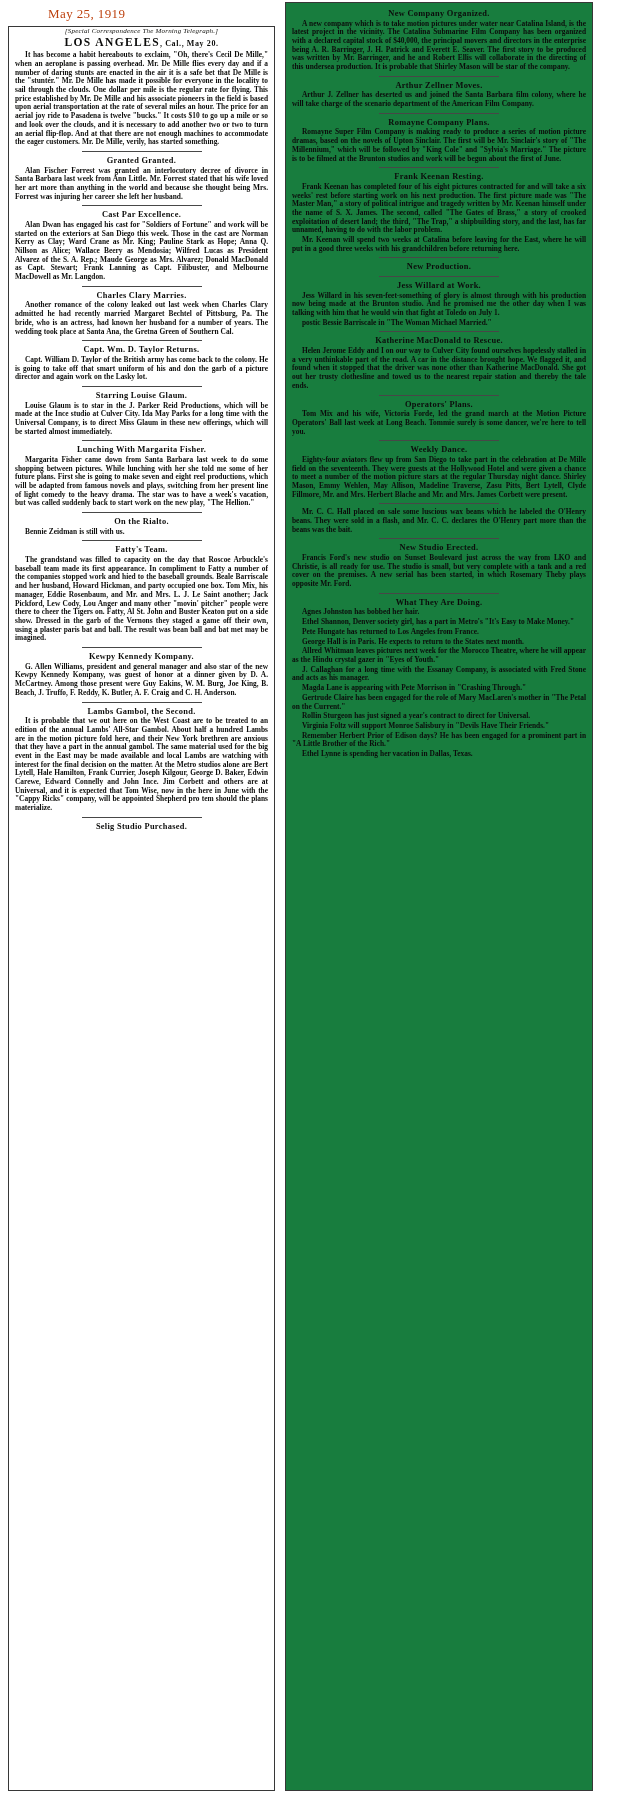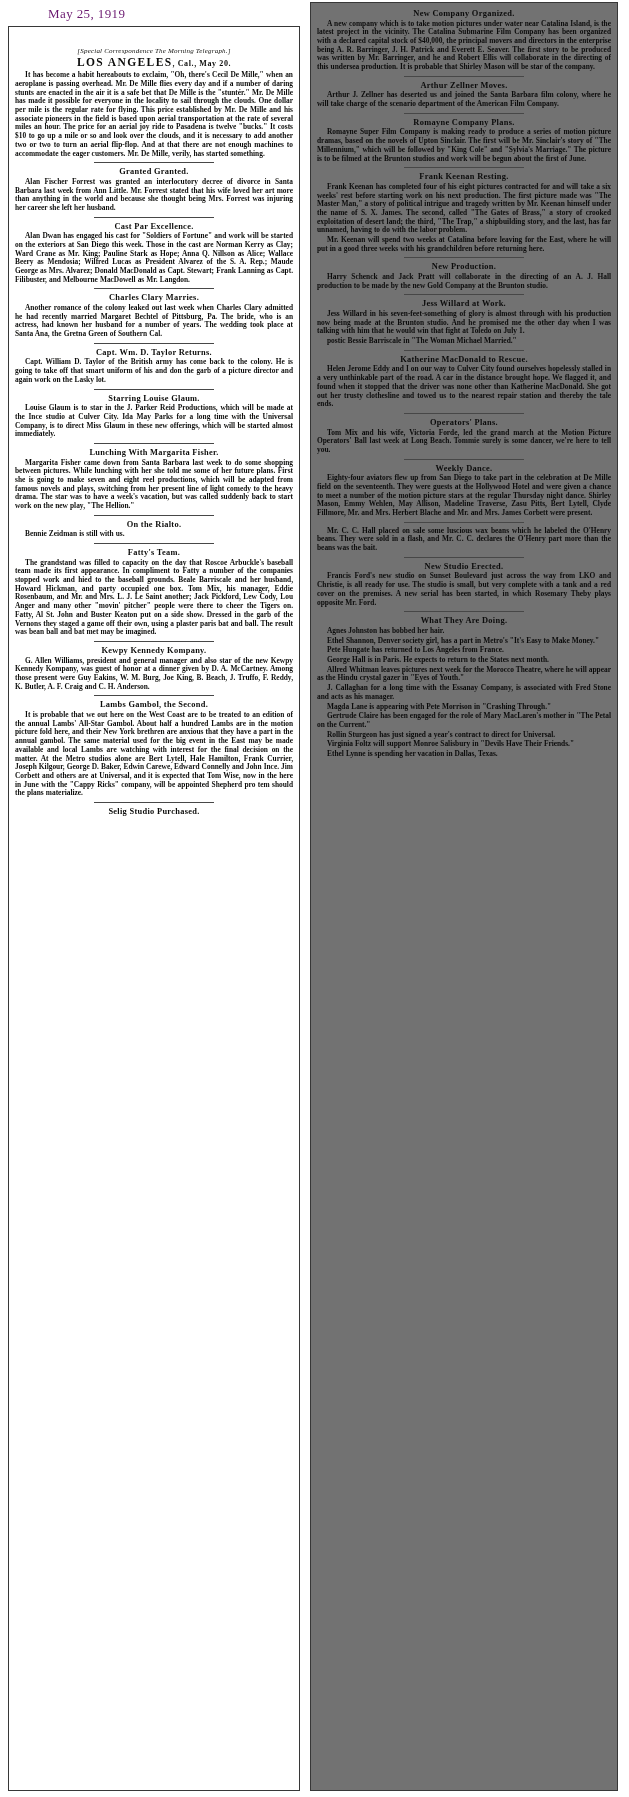--- a/index.html
+++ b/index.html
@@ -20,53 +20,53 @@
     width: 629px;
     height: 1797px;
     background: #ffffff;
   }
   .dateline {
     position: absolute;
     left: 48px;
     top: 6px;
     font-size: 13px;
     font-family: "Liberation Serif", serif;
-    color: #701a75;
+    color: #c2410c;
     letter-spacing: 0.4px;
   }
   .columns {
     position: absolute;
     left: 0;
     top: 0;
     width: 629px;
     height: 1797px;
     display: flex;
     gap: 0px;
   }
   .col {
     box-sizing: border-box;
     position: relative;
   }
   .col-left {
-    width: 292px;
+    width: 267px;
     margin-left: 8px;
     margin-top: 26px;
     height: 1765px;
     border: 1px solid #3a3a3a;
-    padding: 20px 6px 2px 6px;
+    padding: 0 6px 2px 6px;
     background: #fdfdfb;
   }
   .col-right {
     width: 308px;
     margin-left: 10px;
     margin-top: 2px;
     height: 1789px;
     border: 1px solid #3a3a3a;
     padding: 3px 6px 2px 6px;
-    background: #737373;
+    background: #15803d;
   }
   .colinner {
     font-size: 7.4px;
     line-height: 8.6px;
     text-align: justify;
     color: #111;
   }
   .smallcaps-line {
     text-align: center;
     font-size: 7px;
@@ -176,21 +176,20 @@
           <p class="para">Arthur J. Zellner has deserted us and joined the Santa Barbara film colony, where he will take charge of the scenario department of the American Film Company.</p>
           <span class="sep wide"></span>
           <div class="subhead">Romayne Company Plans.</div>
           <p class="para">Romayne Super Film Company is making ready to produce a series of motion picture dramas, based on the novels of Upton Sinclair. The first will be Mr. Sinclair's story of "The Millennium," which will be followed by "King Cole" and "Sylvia's Marriage." The picture is to be filmed at the Brunton studios and work will be begun about the first of June.</p>
           <span class="sep wide"></span>
           <div class="subhead">Frank Keenan Resting.</div>
           <p class="para">Frank Keenan has completed four of his eight pictures contracted for and will take a six weeks' rest before starting work on his next production. The first picture made was "The Master Man," a story of political intrigue and tragedy written by Mr. Keenan himself under the name of S. X. James. The second, called "The Gates of Brass," a story of crooked exploitation of desert land; the third, "The Trap," a shipbuilding story, and the last, has far unnamed, having to do with the labor problem.</p>
           <p class="para">Mr. Keenan will spend two weeks at Catalina before leaving for the East, where he will put in a good three weeks with his grandchildren before returning here.</p>
           <span class="sep wide"></span>
           <div class="subhead">New Production.</div>
-          <p class="para">Harry Schenck and Jack Pratt will collaborate in the directing of an A. J. Hall production to be made by the new Gold Company at the Brunton studio.</p>
           <span class="sep wide"></span>
           <div class="subhead">Jess Willard at Work.</div>
           <p class="para">Jess Willard in his seven-feet-something of glory is almost through with his production now being made at the Brunton studio. And he promised me the other day when I was talking with him that he would win that fight at Toledo on July 1.</p>
           <p class="para">postic Bessie Barriscale in "The Woman Michael Married."</p>
           <span class="sep wide"></span>
           <div class="subhead">Katherine MacDonald to Rescue.</div>
           <p class="para">Helen Jerome Eddy and I on our way to Culver City found ourselves hopelessly stalled in a very unthinkable part of the road. A car in the distance brought hope. We flagged it, and found when it stopped that the driver was none other than Katherine MacDonald. She got out her trusty clothesline and towed us to the nearest repair station and thereby the tale ends.</p>
           <span class="sep wide"></span>
           <div class="subhead">Operators' Plans.</div>
           <p class="para">Tom Mix and his wife, Victoria Forde, led the grand march at the Motion Picture Operators' Ball last week at Long Beach. Tommie surely is some dancer, we're here to tell you.</p>
@@ -207,18 +206,19 @@
           <p class="para">Agnes Johnston has bobbed her hair.</p>
           <p class="para">Ethel Shannon, Denver society girl, has a part in Metro's "It's Easy to Make Money."</p>
           <p class="para">Pete Hungate has returned to Los Angeles from France.</p>
           <p class="para">George Hall is in Paris. He expects to return to the States next month.</p>
           <p class="para">Allred Whitman leaves pictures next week for the Morocco Theatre, where he will appear as the Hindu crystal gazer in "Eyes of Youth."</p>
           <p class="para">J. Callaghan for a long time with the Essanay Company, is associated with Fred Stone and acts as his manager.</p>
           <p class="para">Magda Lane is appearing with Pete Morrison in "Crashing Through."</p>
           <p class="para">Gertrude Claire has been engaged for the role of Mary MacLaren's mother in "The Petal on the Current."</p>
           <p class="para">Rollin Sturgeon has just signed a year's contract to direct for Universal.</p>
           <p class="para">Virginia Foltz will support Monroe Salisbury in "Devils Have Their Friends."</p>
+          <p class="para">Remember Herbert Prior of Edison days? He has been engaged for a prominent part in "A Little Brother of the Rich."</p>
           <p class="para">Ethel Lynne is spending her vacation in Dallas, Texas.</p>
         </div>
     </div>
 
   </div>
 </div>
 
 </body></html>

